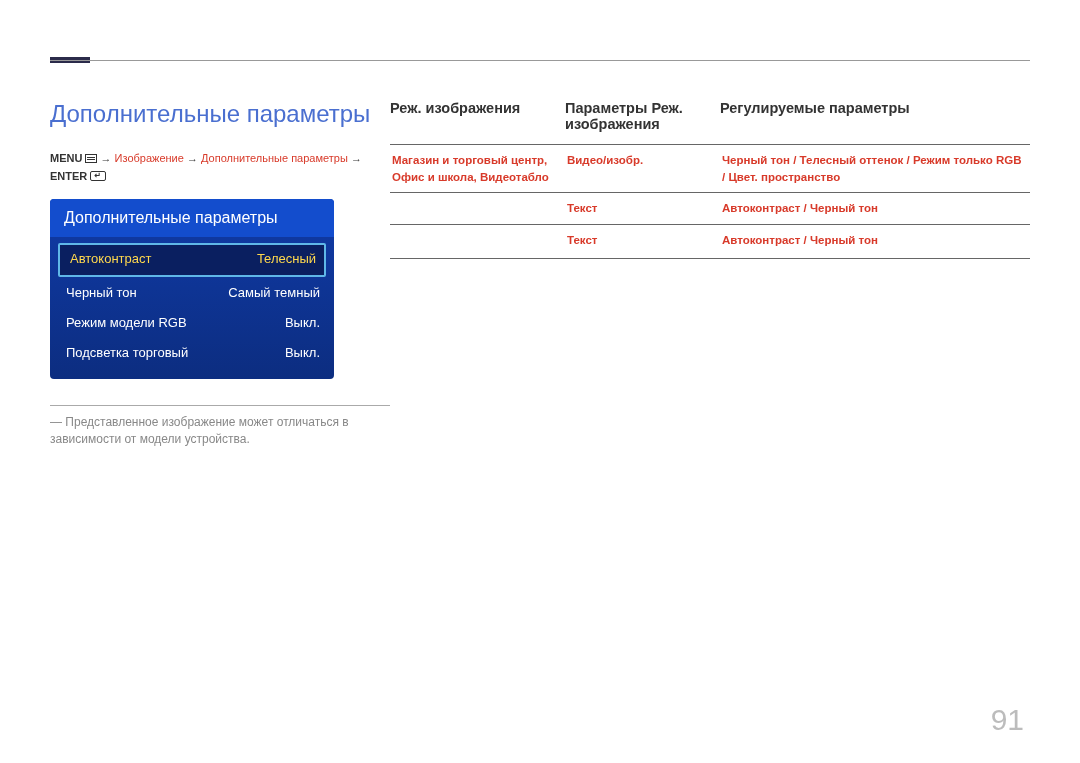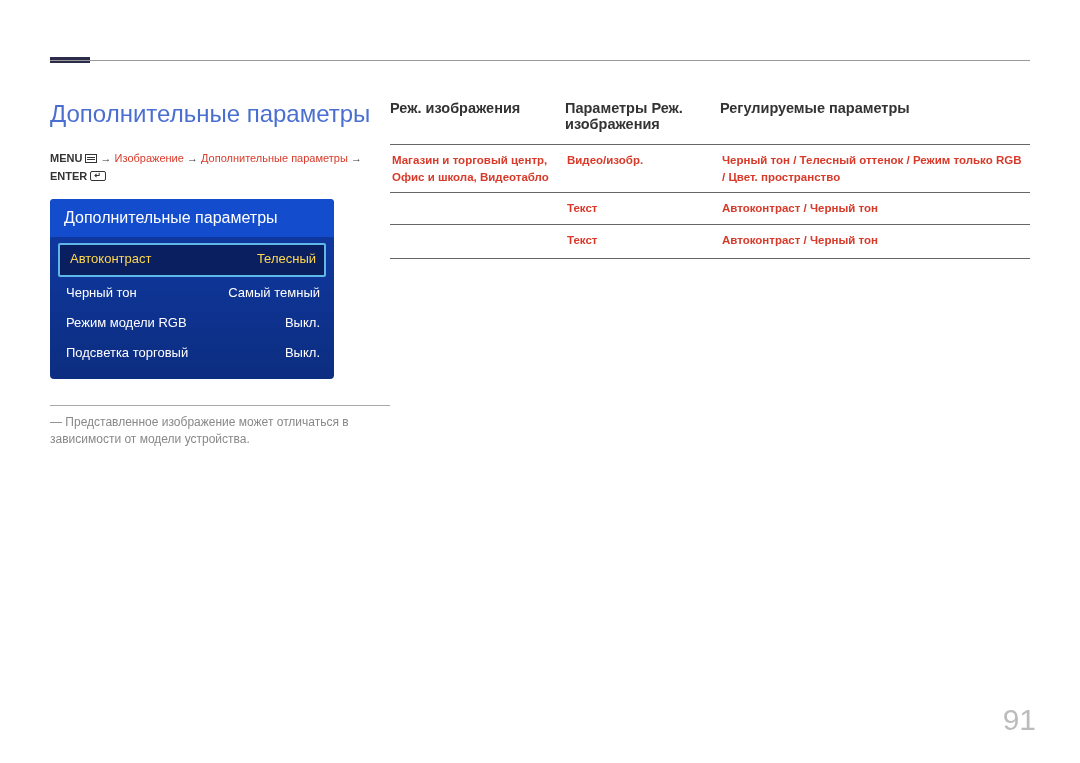--- a/index.html
+++ b/index.html
@@ -163,21 +163,21 @@
     }
     .note::before{
       content:"―";
       position:absolute; left:0; top:0;
     }
     .note .hl { color:#d83a2a; font-weight:bold; }
 
     .page-number {
       position: absolute;
       bottom: 26px;
-      right: 44px;
+      right: 56px;
       font-size: 30px;
       color: #bcbcbc;
       font-weight: 300;
     }
   </style>
 </head>
 <body>
 
 <div class="topband-dark"></div>
 <div class="topband"></div>

